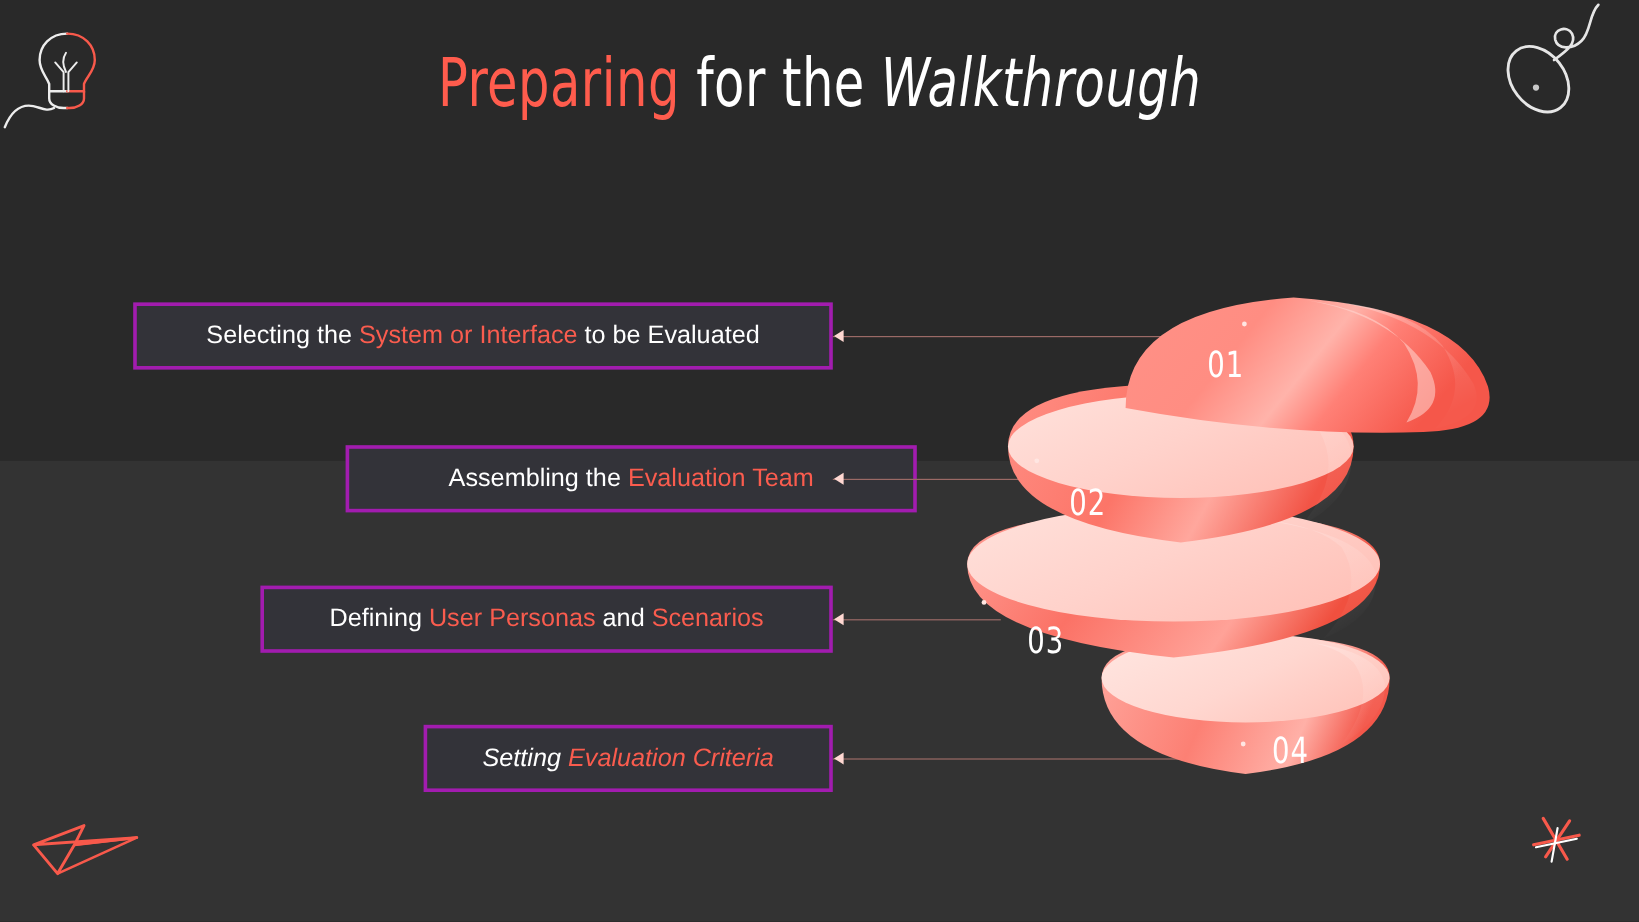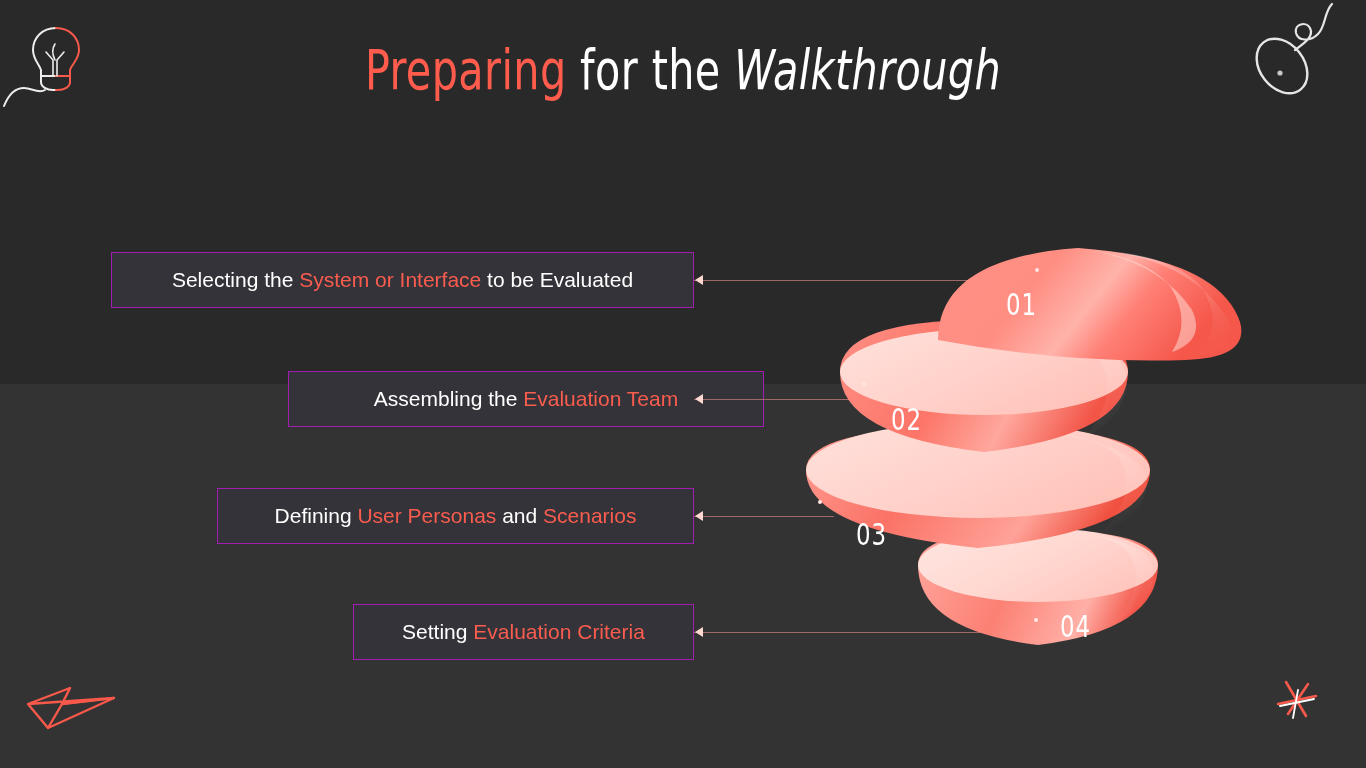--- a/index.html
+++ b/index.html
@@ -25,32 +25,32 @@
   }
   #slide-title .t-accent{ color:#FF5C4D; }
   #slide-title .t-plain { color:#FFFFFF; }
   #slide-title .t-italic{ color:#FFFFFF; font-style:italic; }
 
   
   .label-box{
     position:absolute;
     height:56px;
     background:#333339;
-    border:1px solid #a21caf;
+    border:3px solid #a21caf;
     display:flex; align-items:center; justify-content:center;
     padding:0 22px;
     color:#FFFFFF;
     font-size:21px; line-height:26px;
     white-space:nowrap;
   }
   .label-box .hl{ color:#FA5C4E; }
   #label-box-1{ left:111px; top:252px; width:583px; }
   #label-box-2{ left:288px; top:371px; width:476px; }
   #label-box-3{ left:217px; top:488px; width:477px; }
-  #label-box-4{ left:353px; top:604px; width:341px; }
+  #label-box-4{ left:353px; top:604px; width:341px;font-style:italic; }
 
   
   .connector{ position:absolute; height:1px; background:#9B6A66; }
   #connector-1{ left:694px; top:280px; width:345px; }
   #connector-2{ left:694px; top:399px; width:180px; }
   #connector-3{ left:694px; top:516px; width:140px; }
   #connector-4{ left:694px; top:632px; width:305px; }
   .arrowhead{
     position:absolute; width:0; height:0;
     border-top:5px solid transparent;

